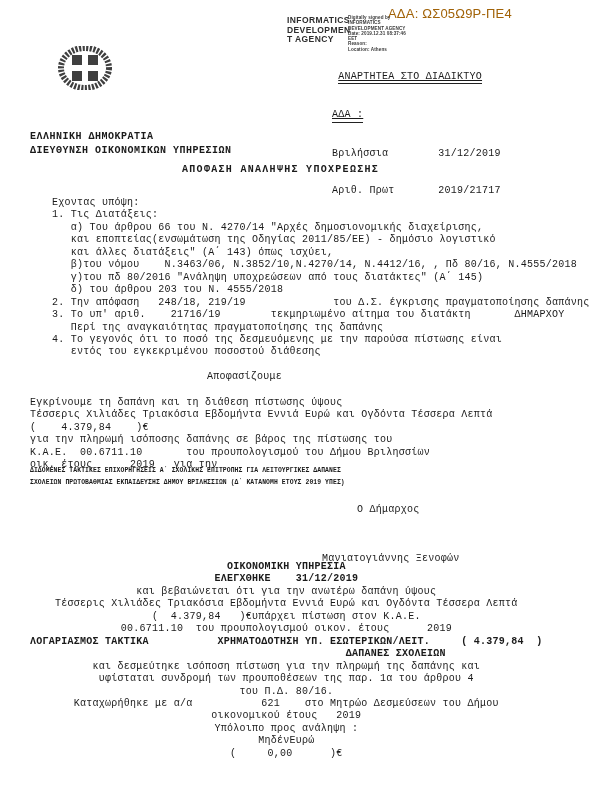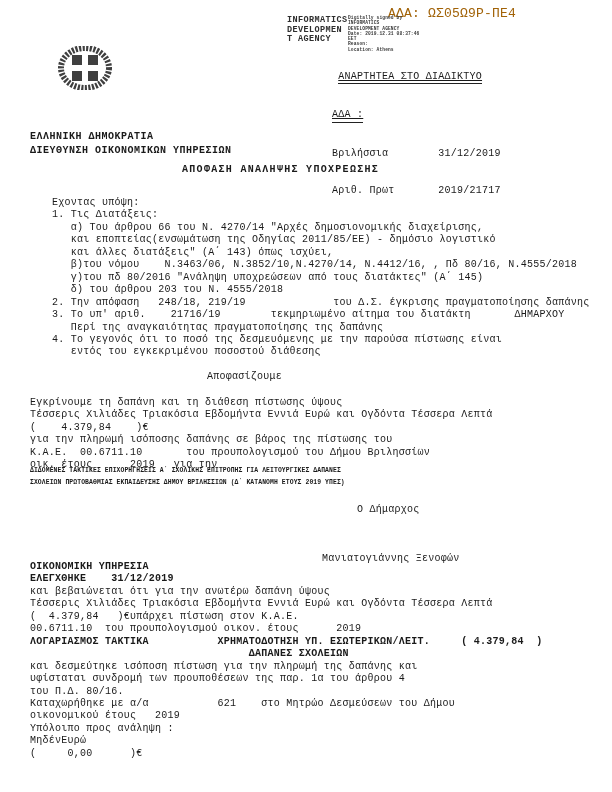--- a/index.html
+++ b/index.html
@@ -10,39 +10,39 @@
     color:#161616;
   }
   .mono{
     font-family:"Liberation Mono","DejaVu Sans Mono",monospace;
     font-size:10px;letter-spacing:0.25px;line-height:12.45px;
     white-space:pre;color:#1a1a1a;
   }
   .mono .ln{white-space:pre;}
   .bold{font-weight:bold;}
   .abs{position:absolute;}
-  .sans{font-family:Liberation Mono, monospace;}
+  .sans{font-family:Liberation Sans, sans-serif;}
   #ada-top{left:388px;top:6px;font-size:13px;color:#a16207;letter-spacing:0.2px;}
   #stamp-agency{left:287px;top:16px;font-size:8.5px;font-weight:bold;
     line-height:9.5px;letter-spacing:0.4px;color:#2e2e2e;white-space:pre;}
   #stamp-sig{left:348px;top:15px;font-size:4.6px;font-weight:bold;
     line-height:5.3px;letter-spacing:0.1px;color:#3a3a3a;white-space:pre;}
   #top-right{left:332px;top:46px;}
   #top-right .hdr{font-weight:normal;text-decoration:underline;
     border-bottom:1px solid #222;display:inline-block;}
   #letterhead{left:30px;top:90px;font-weight:bold;line-height:13.8px;letter-spacing:0.5px;margin-top:40px;}
   #title{left:174px;top:164px;font-weight:bold;letter-spacing:1.3px;margin-left:8px;}
   #having{left:16px;top:197px;margin-left:36px;}
   #apofasizoume{left:207px;top:371px;}
   #decision{left:30px;top:397px;}
   #expense-desc{left:30px;top:465px;font-size:6.4px;font-weight:bold;
     line-height:12.3px;letter-spacing:0.1px;}
   #mayor-role{left:357px;top:504px;}
   #mayor-name{left:322px;top:540px;margin-top:13px;}
-  #finance{left:30px;top:561px;}
+  #finance{left:30px;top:561px;text-align:center;}
   #emblem{left:58px;top:46px;}
 </style>
 </head>
 <body>
 
 <div class="page">
 
   <div class="abs sans" id="ada-top">ΑΔΑ: ΩΣ05Ω9Ρ-ΠΕ4</div>
 
   <div class="abs sans" id="stamp-agency"><div class="ln">INFORMATICS</div><div class="ln">DEVELOPMEN</div><div class="ln">T AGENCY</div></div>

